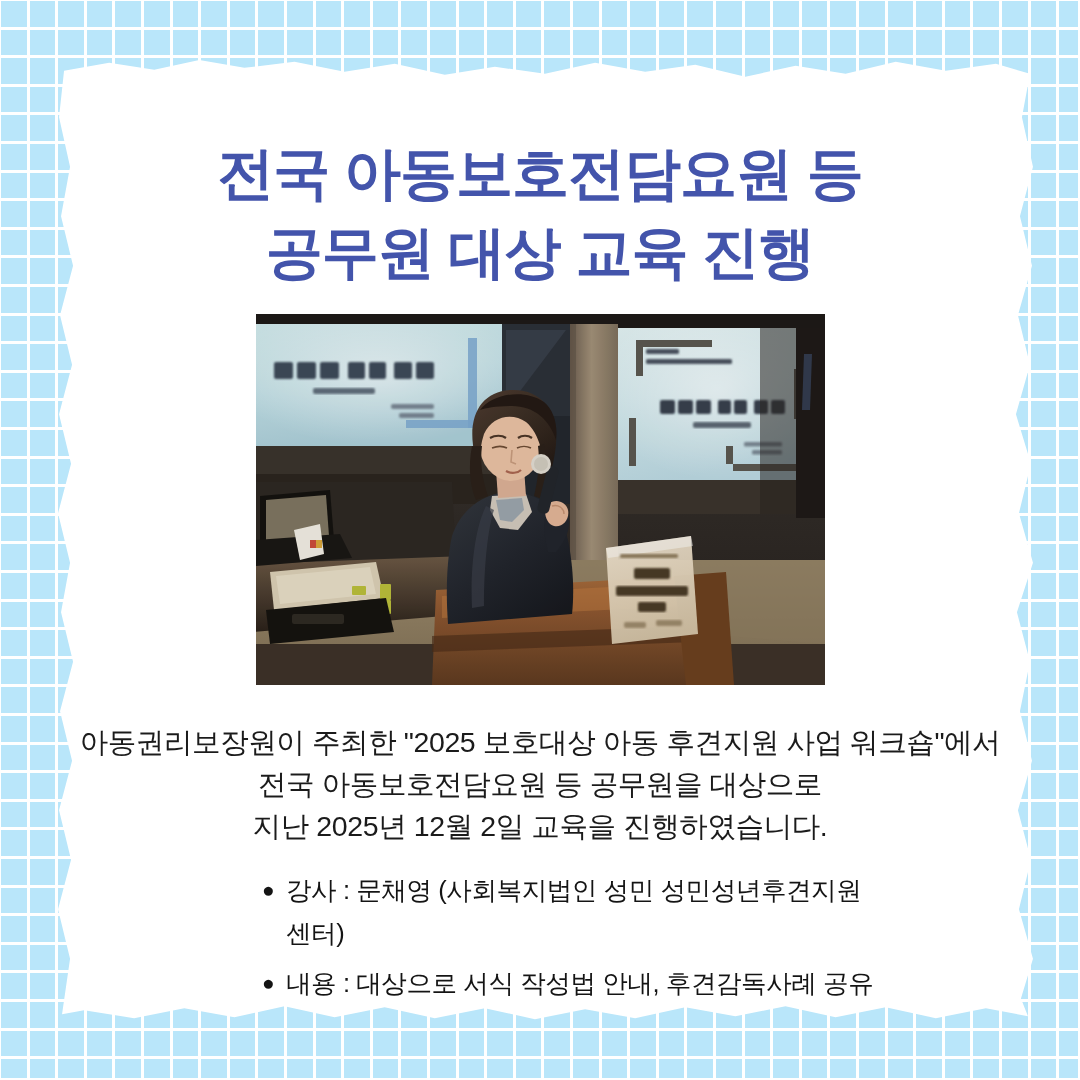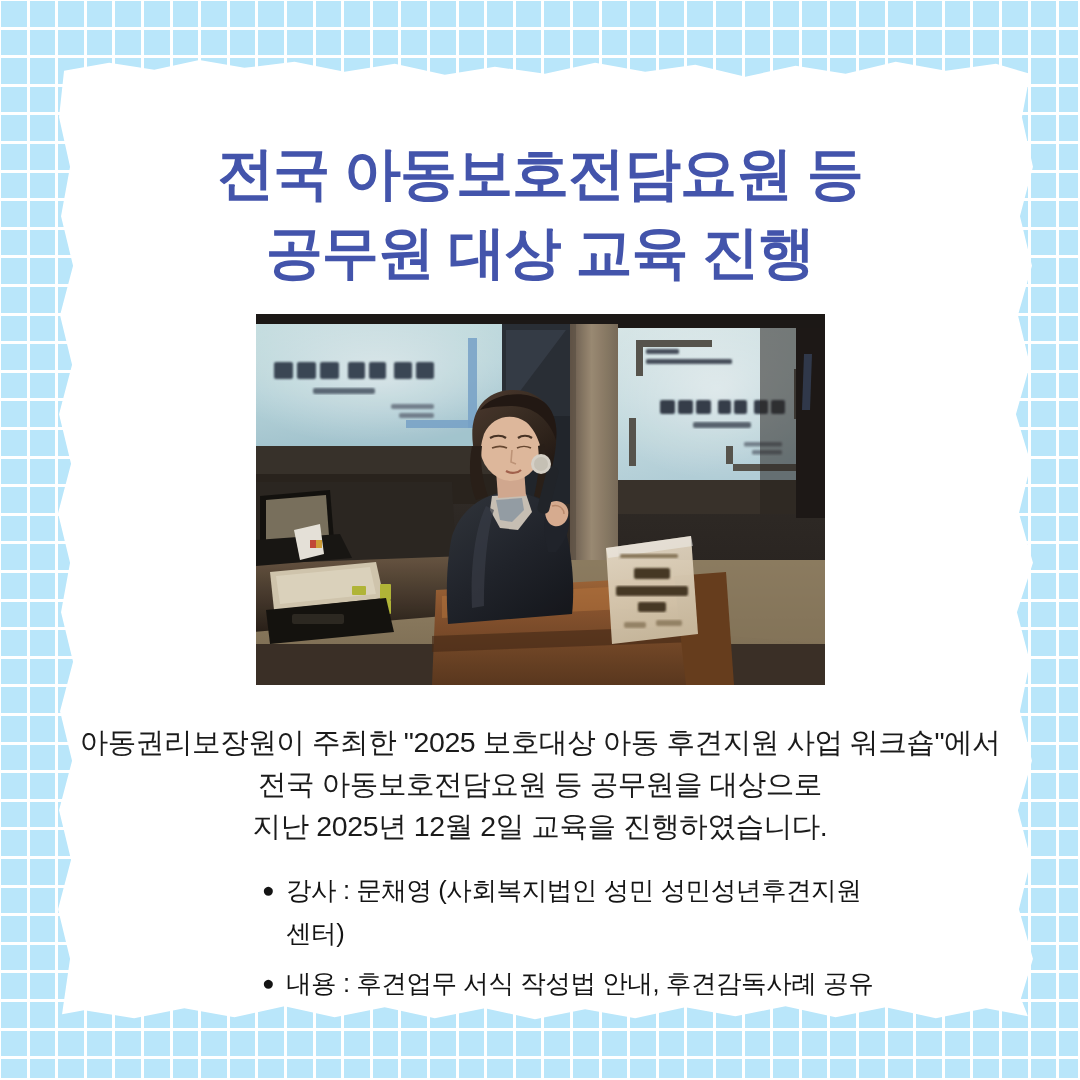--- a/index.html
+++ b/index.html
@@ -386,17 +386,17 @@
 전국 아동보호전담요원 등 공무원을 대상으로
 지난 2025년 12월 2일 교육을 진행하였습니다.</div>
 
   <div id="bullets">
     <div class="bullet-row">
       <span class="bullet-dot">●</span>
       <span class="bullet-text">강사 : 문채영 (사회복지법인 성민 성민성년후견지원센터)</span>
     </div>
     <div class="bullet-row">
       <span class="bullet-dot">●</span>
-      <span class="bullet-text">내용 : 후견업무 서식 작성법 안내, 후견감독사례 공유</span>
+      <span class="bullet-text">내용 : 대상으로 서식 작성법 안내, 후견감독사례 공유</span>
     </div>
   </div>
 
 </div>
 
 </body></html>

